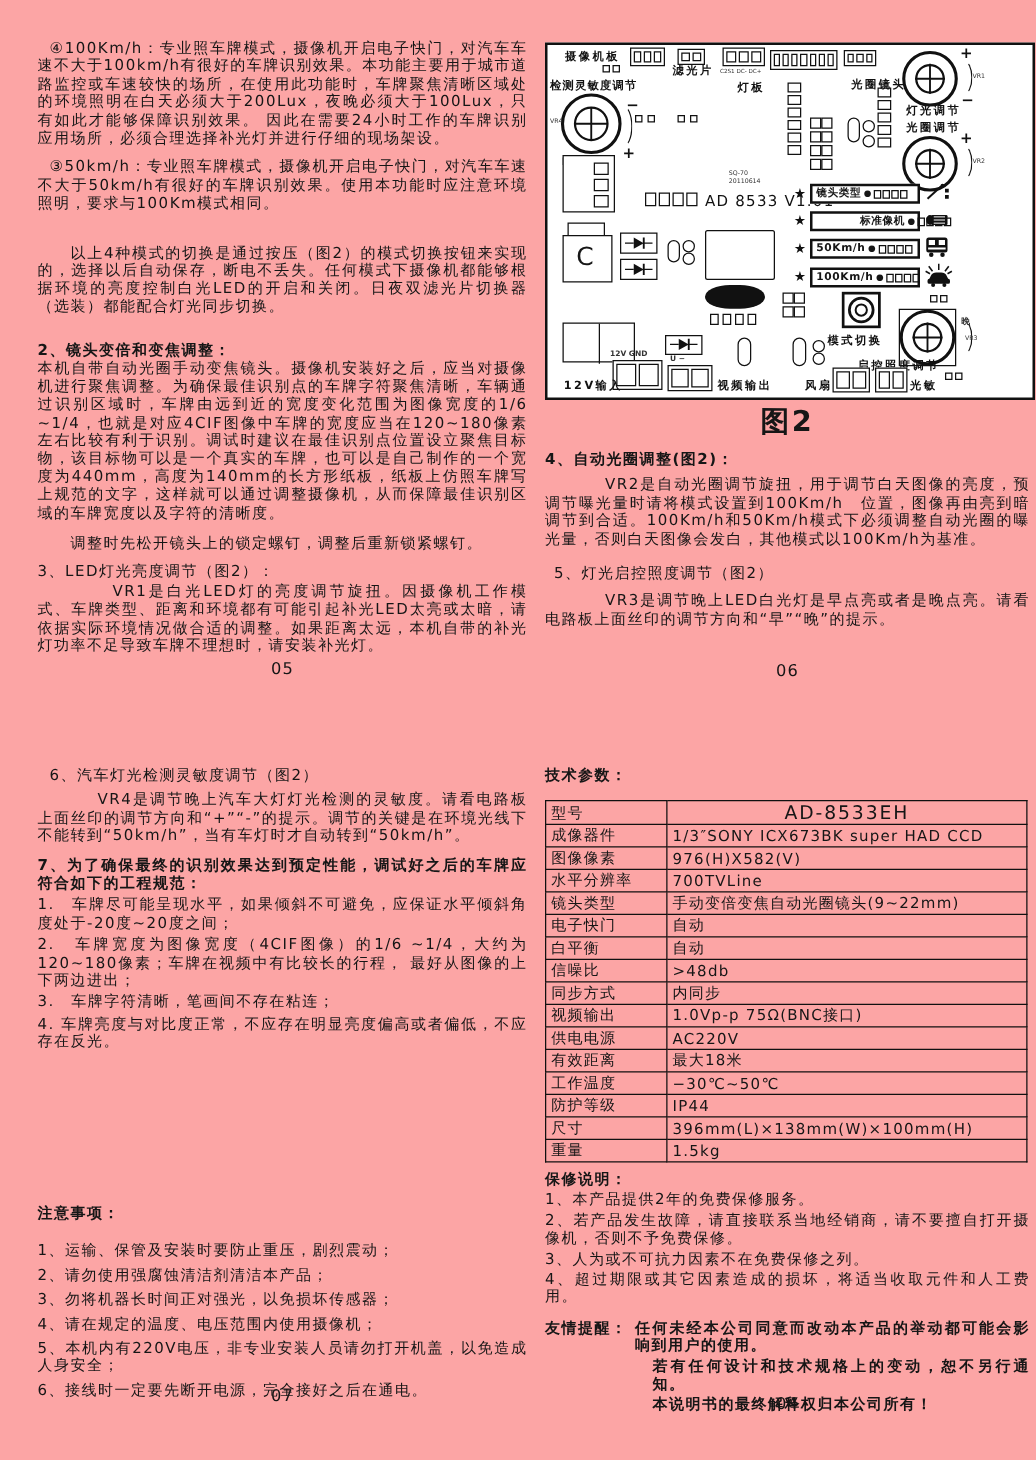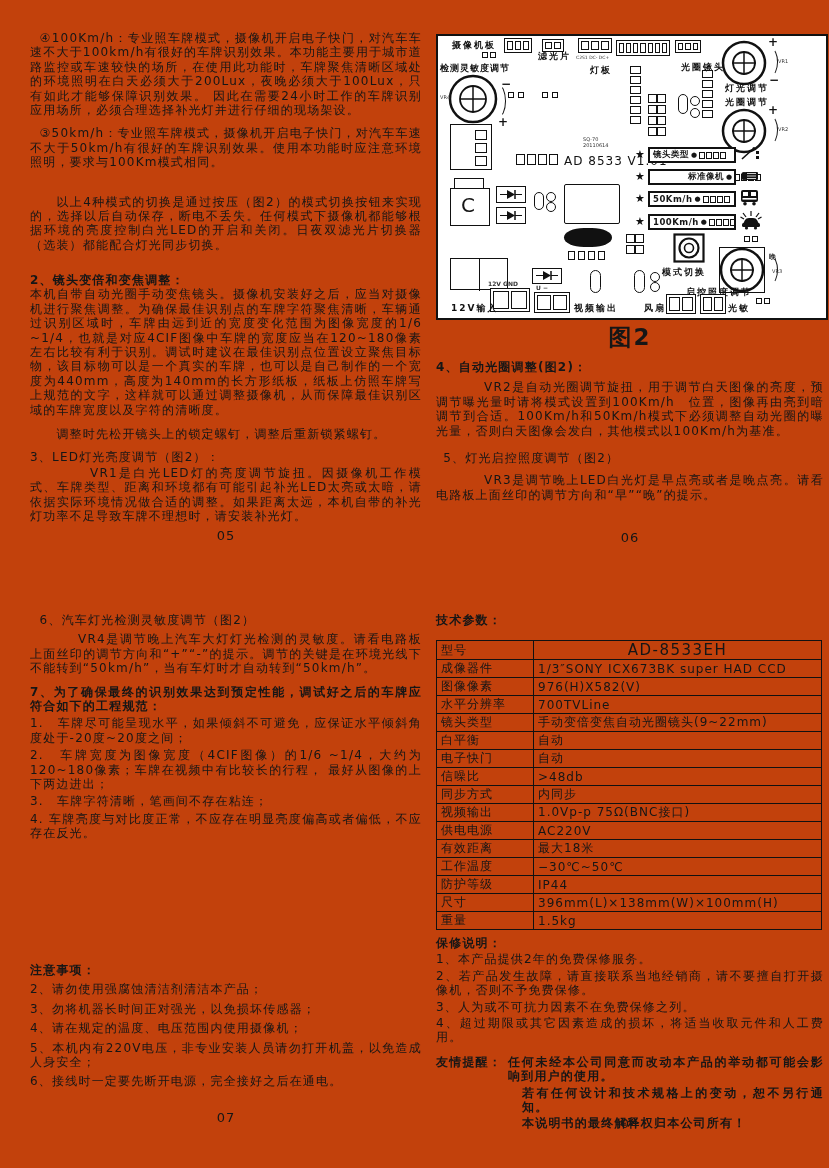--- a/index.html
+++ b/index.html
@@ -1,16 +1,16 @@
 <!DOCTYPE html>
 <html><head>
 <meta charset="utf-8">
 <style>
   html,body{margin:0;padding:0;background:#ffffff;}
-  .sheet{position:relative;width:829px;height:1168px;background:#c2410c;overflow:hidden;
+  .sheet{position:relative;width:829px;height:1168px;background:#fca5a5;overflow:hidden;
          font-family:"DejaVu Sans","Liberation Sans",sans-serif;color:#161616;}
   .txt{font-size:12px;line-height:1.2;letter-spacing:1.2px;text-align:justify;}
   .hd{font-weight:bold;}
   .col{position:absolute;width:392px;}
   .pageno{position:absolute;width:392px;text-align:center;font-size:13px;letter-spacing:1px;}
   .ind1{text-indent:0.8em;}
   .ind2{text-indent:2.2em;}
   .ind4{text-indent:4em;}
   .ind5{text-indent:5em;}
   
@@ -382,20 +382,21 @@
     <p class="txt" style="margin:0;text-indent:0.8em;">6、汽车灯光检测灵敏度调节（图2）</p>
     <p class="txt ind4" style="margin:5px 0 0 0;">VR4是调节晚上汽车大灯灯光检测的灵敏度。请看电路板上面丝印的调节方向和“+”“-”的提示。调节的关键是在环境光线下不能转到“50km/h”，当有车灯时才自动转到“50km/h”。</p>
     <p class="txt hd" style="margin:9px 0 0 0;">7、为了确保最终的识别效果达到预定性能，调试好之后的车牌应符合如下的工程规范：</p>
     <p class="txt li" style="margin:3px 0 0 0;">1.　车牌尽可能呈现水平，如果倾斜不可避免，应保证水平倾斜角度处于-20度~20度之间；</p>
     <p class="txt li" style="margin:3px 0 0 0;">2.　车牌宽度为图像宽度（4CIF图像）的1/6 ~1/4，大约为120~180像素；车牌在视频中有比较长的行程， 最好从图像的上下两边进出；</p>
     <p class="txt li" style="margin:3px 0 0 0;">3.　车牌字符清晰，笔画间不存在粘连；</p>
     <p class="txt li" style="margin:3px 0 0 0;">4. 车牌亮度与对比度正常，不应存在明显亮度偏高或者偏低，不应存在反光。</p>
   </div>
   <div class="col" style="left:30px;top:963px;">
     <p class="txt hd" style="margin:0;">注意事项：</p>
+    <p class="txt li" style="margin:16px 0 0 0;">1、运输、保管及安装时要防止重压，剧烈震动；</p>
     <p class="txt li" style="margin:5px 0 0 0;">2、请勿使用强腐蚀清洁剂清洁本产品；</p>
     <p class="txt li" style="margin:5px 0 0 0;">3、勿将机器长时间正对强光，以免损坏传感器；</p>
     <p class="txt li" style="margin:5px 0 0 0;">4、请在规定的温度、电压范围内使用摄像机；</p>
     <p class="txt li" style="margin:5px 0 0 0;">5、本机内有220V电压，非专业安装人员请勿打开机盖，以免造成人身安全；</p>
     <p class="txt li" style="margin:5px 0 18px 0;">6、接线时一定要先断开电源，完全接好之后在通电。</p>
   </div>
   <div class="pageno" style="left:30px;top:1110px;">07</div>
 
   <div class="col" style="left:436px;top:613px;width:388px;">
     <p class="txt hd" style="margin:0;">技术参数：</p>
@@ -417,25 +418,25 @@
         </tr>
       <tr>
           <td class="k">水平分辨率</td>
           <td class="v">700TVLine</td>
         </tr>
       <tr>
           <td class="k">镜头类型</td>
           <td class="v">手动变倍变焦自动光圈镜头(9~22mm)</td>
         </tr>
       <tr>
+          <td class="k">电子快门</td>
+          <td class="v">自动</td>
+        </tr>
+      <tr>
           <td class="k">白平衡</td>
-          <td class="v">自动</td>
-        </tr>
-      <tr>
-          <td class="k">电子快门</td>
           <td class="v">自动</td>
         </tr>
       <tr>
           <td class="k">信噪比</td>
           <td class="v">&gt;48db</td>
         </tr>
       <tr>
           <td class="k">同步方式</td>
           <td class="v">内同步</td>
         </tr>

